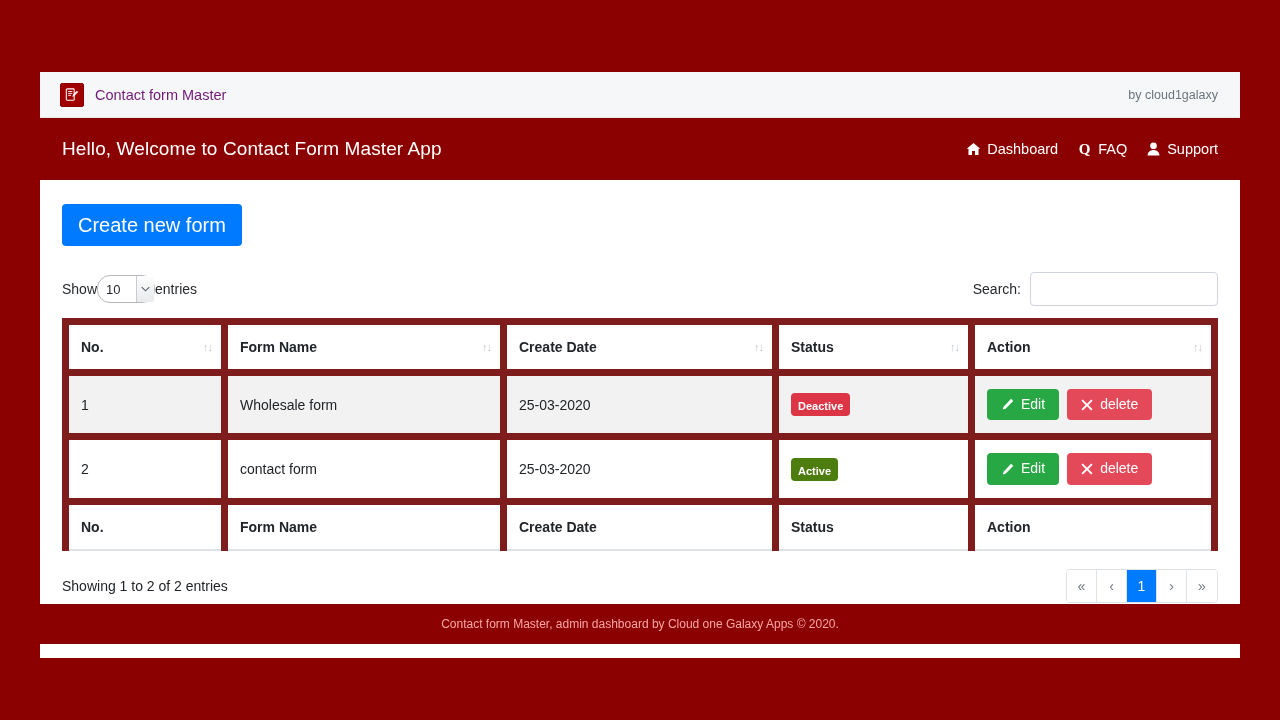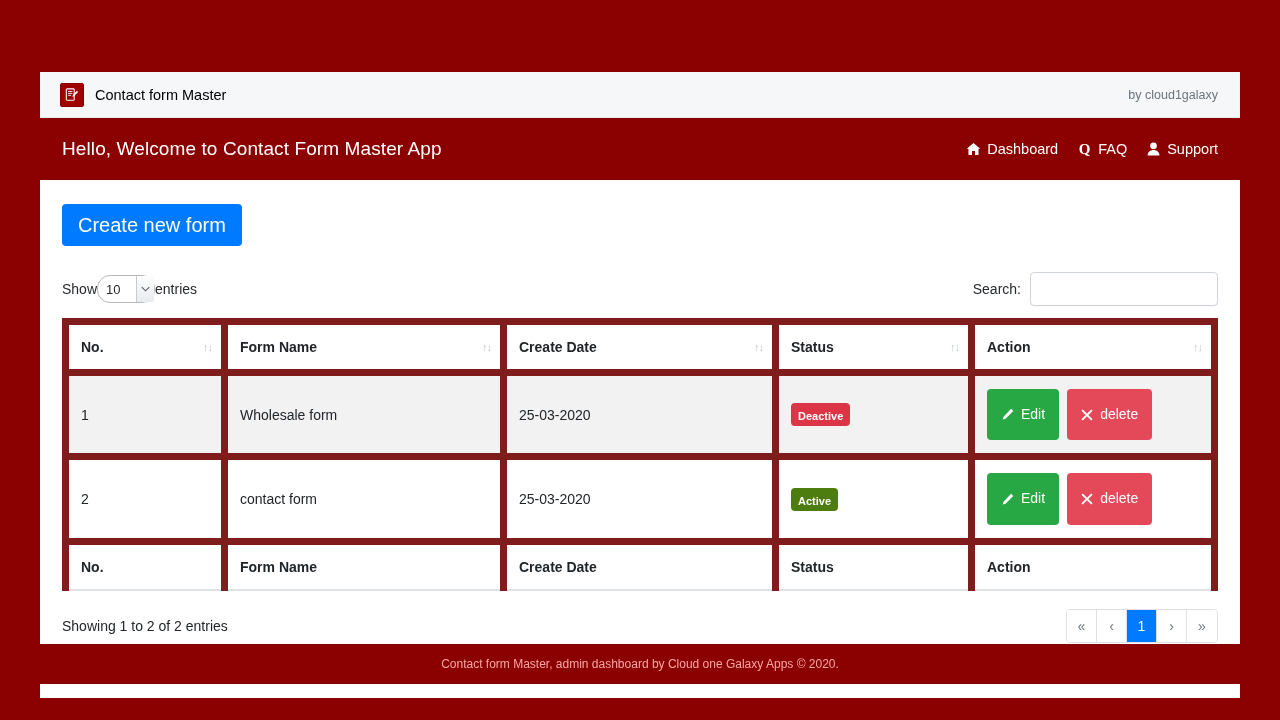--- a/index.html
+++ b/index.html
@@ -48,21 +48,21 @@
     border: 1px solid #8b0000;
     border-radius: 2px;
     display: flex;
     align-items: center;
     justify-content: center;
     flex: 0 0 auto;
   }
   .logo-icon svg { display:block; }
   .brand-title {
     font-size: 14.5px;
-    color: #000000;
+    color: #701a75;
   }
   .brand-right {
     margin-left: auto;
     font-size: 12.5px;
     color: #6b747c;
   }
 
   
   .welcome {
     background: #8b0000;
@@ -254,21 +254,21 @@
   .act-wrap { display: flex; gap: 8px; }
   .btn-act {
     display: inline-flex;
     align-items: center;
     gap: 7px;
     border: none;
     border-radius: 4px;
     color: #fff;
     font-size: 14px;
     font-family: "Liberation Sans", sans-serif;
-    padding: 18px 14px;
+    padding: 8px 14px;
     cursor: pointer;
     line-height: 1.1;
   }
   .btn-edit   { background: #28a745; }
   .btn-delete { background: #e4495a; }
   .btn-act svg { display:block; fill:#fff; }
 
   
   .dt-bottom {
     display: flex;

